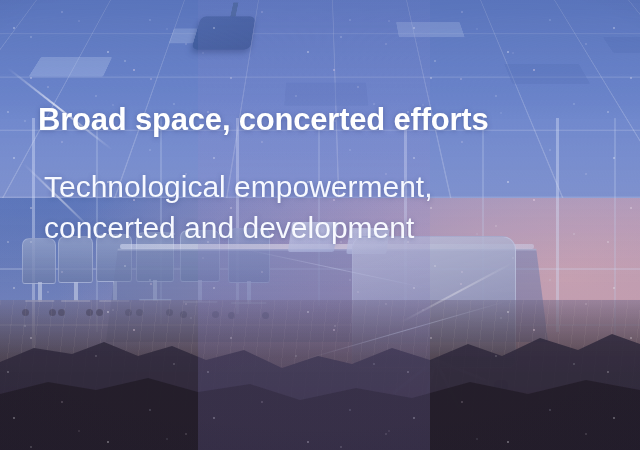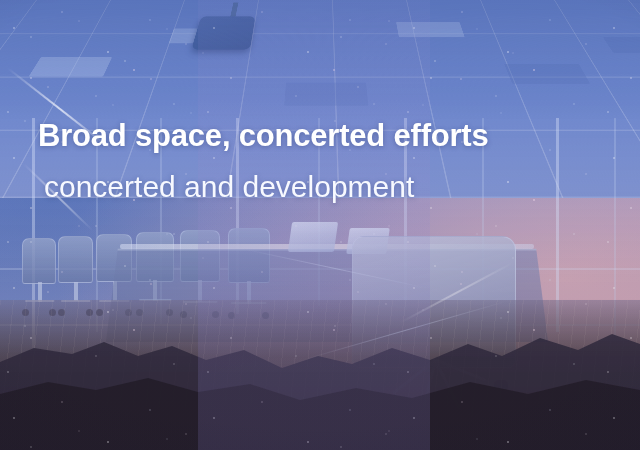--- a/index.html
+++ b/index.html
@@ -173,21 +173,21 @@
     background:linear-gradient(180deg, rgba(92,118,205,.16) 0%, rgba(120,120,190,.05) 40%, rgba(60,46,70,.18) 100%);
   }
   .vignette{
     position:absolute;inset:0;
     background:radial-gradient(130% 100% at 50% 42%, rgba(0,0,0,0) 52%, rgba(20,22,50,.26) 100%);
   }
 
   
   .copy{position:absolute;left:0;top:0;right:0;}
   .headline{
-    position:absolute;left:38px;top:120px;
+    position:absolute;left:38px;top:104px;
     font-size:31px;font-weight:bold;color:#ffffff;
     letter-spacing:-.2px;line-height:1;
     text-shadow:0 1px 5px rgba(40,56,110,.42);
     white-space:nowrap;
   }
   .subhead{
     position:absolute;left:44px;top:166px;
     font-size:30px;font-weight:400;color:#f7f9ff;
     line-height:1.38;
     text-shadow:0 1px 5px rgba(40,56,110,.38);
@@ -310,17 +310,18 @@
   <div class="netline" style="left:240px;top:268px;width:190px;transform:rotate(12deg);"></div>
   <div class="netline" style="left:300px;top:330px;width:210px;transform:rotate(-16deg);"></div>
 
   <div class="glass"></div>
   <div class="layer tint"></div>
   <div class="layer vignette"></div>
 
   <div class="copy">
     <div class="headline">Broad space, concerted efforts</div>
     <div class="subhead">
+      <span>Technological empowerment,</span>
       <span>concerted and development</span>
     </div>
   </div>
 
 </div>
 
 </body></html>

